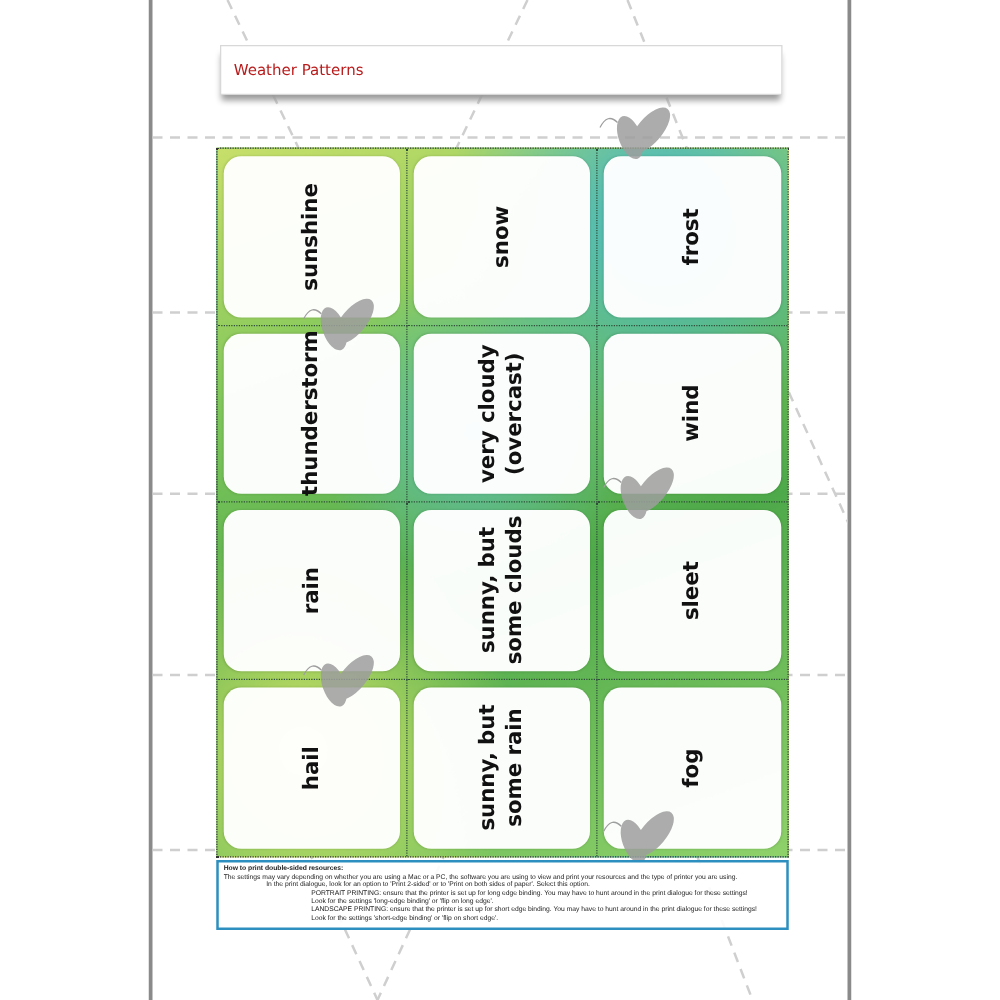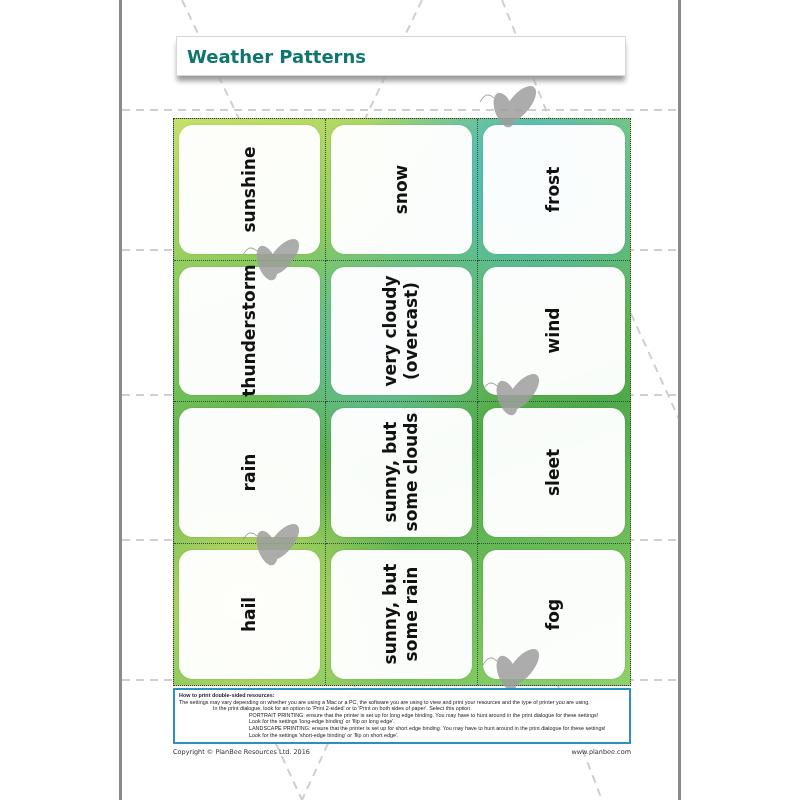--- a/index.html
+++ b/index.html
@@ -13,21 +13,21 @@
   }
   .bg-lines { position: absolute; inset: 0; pointer-events: none; }
 
   .header {
     position: absolute; left: 54px; top: 36px; width: 450px; height: 40px;
     background: #fff; border: 1px solid #d8d8d8;
     box-shadow: 0 6px 5px -1px #9a9a9a;
     display: flex; align-items: center; justify-content: space-between;
     padding: 0 10px;
   }
-  .header .left { font-size: 18px; color: #0f766e; font-weight: bold; }
+  .header .left { font-size: 12px; color: #b91c1c; }
   .header .right { font-size: 14px; color: #222; }
   .header .right small { font-size: 10.5px; }
 
   .sheet {
     position: absolute; left: 51px; top: 118px; width: 458px; height: 568px;
     border: 1px dotted #333;
     background:
       radial-gradient(circle at 78% 10%, #41b7cf 0, rgba(65,183,207,0) 28%),
       radial-gradient(circle at 45% 40%, #5fbfb0 0, rgba(95,191,176,0) 30%),
       radial-gradient(circle at 15% 85%, #d5e66a 0, rgba(213,230,106,0) 28%),
@@ -205,17 +205,13 @@
   <div class="help">
     <div class="title">How to print double-sided resources:</div>
     <div>The settings may vary depending on whether you are using a Mac or a PC, the software you are using to view and print your resources and the type of printer you are using.</div>
     <div class="i1">In the print dialogue, look for an option to 'Print 2-sided' or to 'Print on both sides of paper'. Select this option.</div>
     <div class="i2">PORTRAIT PRINTING: ensure that the printer is set up for long edge binding. You may have to hunt around in the print dialogue for these settings!</div>
     <div class="i2">Look for the settings 'long-edge binding' or 'flip on long edge'.</div>
     <div class="i2">LANDSCAPE PRINTING: ensure that the printer is set up for short edge binding. You may have to hunt around in the print dialogue for these settings!</div>
     <div class="i2">Look for the settings 'short-edge binding' or 'flip on short edge'.</div>
   </div>
 
-  <div class="footer">
-    <span>Copyright © PlanBee Resources Ltd. 2016</span>
-    <span>www.planbee.com</span>
-  </div>
 </div>
 
 </body></html>

